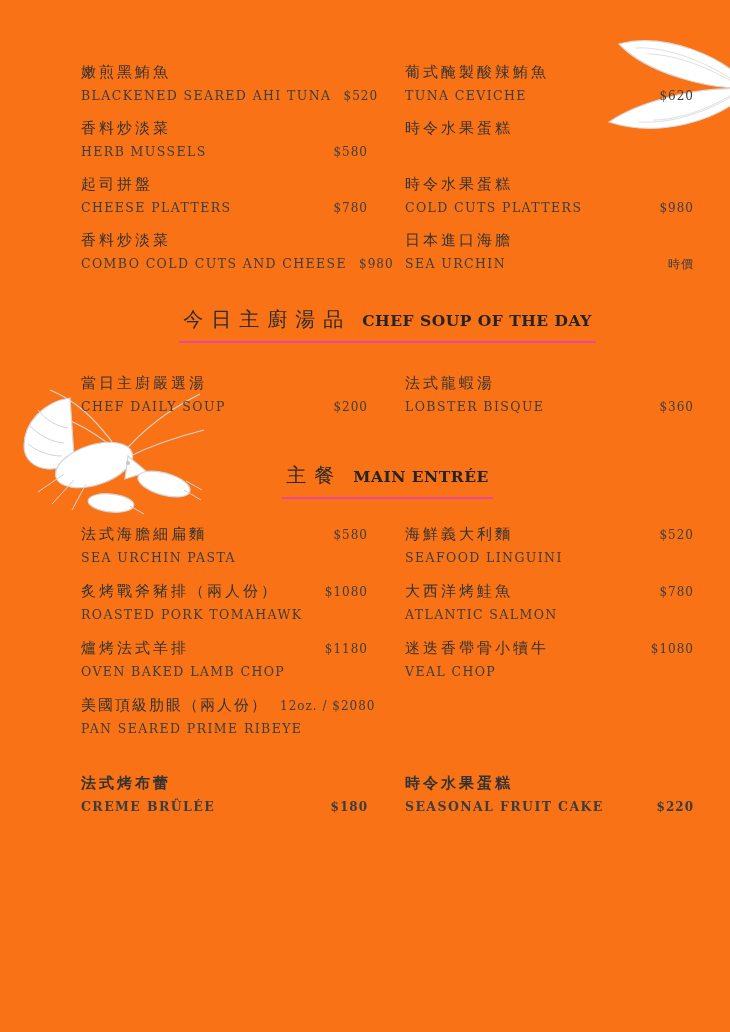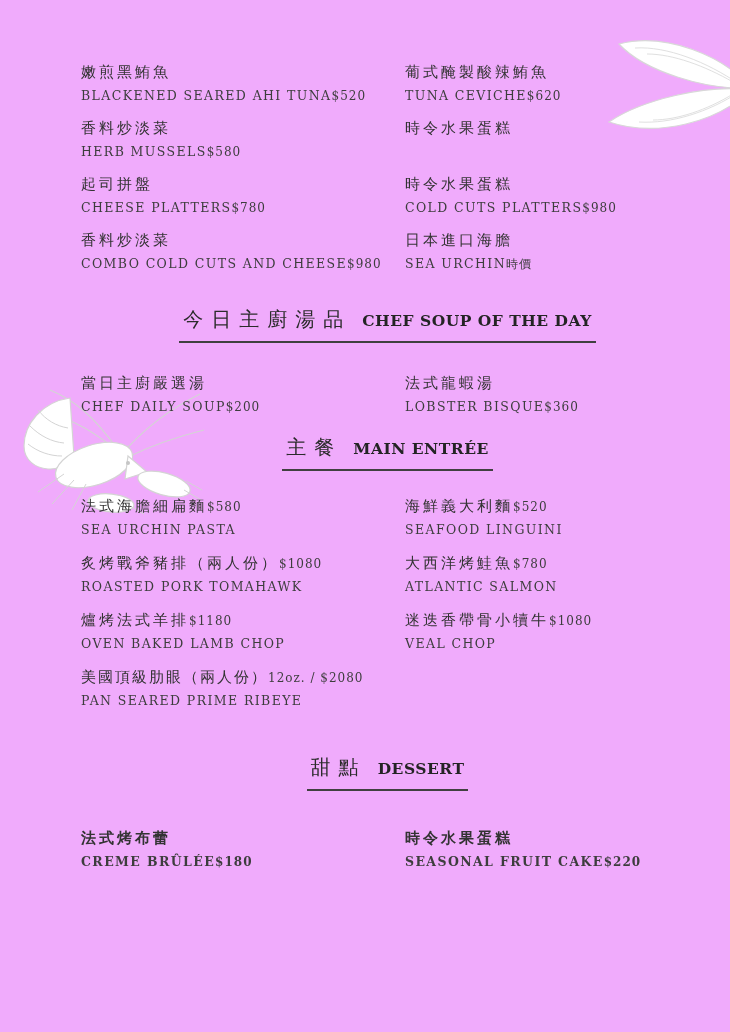--- a/index.html
+++ b/index.html
@@ -1,19 +1,19 @@
 <!DOCTYPE html>
 <html><head>
 <meta charset="utf-8">
 <style>
   html,body{margin:0;padding:0;background:#ffffff;}
   .page{
     position:relative;
     width:730px;height:1032px;
-    background:#f0abfc;
+    background:#f97316;
     overflow:hidden;
     color:#3a3a3a;
     font-family:"DejaVu Serif", serif;
   }
   .deco{position:absolute;z-index:0;}
   .deco.mussel{top:22px;right:-32px;}
   .deco.lobster{top:386px;left:-6px;}
   .content{position:relative;z-index:1;padding:63px 36px 0 81px;}
 
   .grid{
@@ -25,42 +25,42 @@
   .grid.mains{row-gap:17px;}
 
   .zh{
     font-family:"Liberation Sans","DejaVu Sans",sans-serif;
     font-size:15px;
     letter-spacing:3px;
     line-height:18px;
     color:#333333;
     white-space:nowrap;
   }
-  .row{display:flex;align-items:baseline;}
+  .row{display:flex;justify-content:space-between;align-items:baseline;gap:12px;}
   .en{
     font-size:12.5px;
     letter-spacing:1.4px;
     line-height:15px;
     color:#3d3d3d;
     white-space:nowrap;
   }
   .price{
     font-size:12px;
     letter-spacing:1px;
     line-height:15px;
     color:#3d3d3d;
     white-space:nowrap;
     font-family:"DejaVu Serif","Liberation Sans",serif;
   }
   .mt{margin-top:7px;}
 
   .section-header{text-align:center;}
   .hd-inner{
     display:inline-block;
-    border-bottom:2px solid #404040;
+    border-bottom:2px solid #ec4899;
     padding:0 4px 8px 4px;
     line-height:24px;
     white-space:nowrap;
   }
   .hdr-zh{
     font-family:"Liberation Sans","DejaVu Sans",sans-serif;
     font-size:20px;
     letter-spacing:8px;
     color:#2b2b2b;
   }
@@ -68,21 +68,21 @@
     font-family:"DejaVu Serif",serif;
     font-weight:700;
     font-size:15.5px;
     letter-spacing:0.5px;
     color:#242424;
     margin-left:6px;
   }
 
   .hdr-soup{margin-top:35px;}
   .grid-soup{margin-top:31px;}
-  .hdr-mains{margin-top:20px;}
+  .hdr-mains{margin-top:48px;}
   .grid-mains{margin-top:26px;}
   .hdr-dessert{margin-top:47px;}
   .grid-dessert{margin-top:38px;font-weight:bold;}
 </style>
 </head>
 <body>
 
 <div class="page">
 
   <svg class="deco mussel" width="175" height="120" viewBox="0 0 175 120" aria-hidden="true">
@@ -277,26 +277,20 @@
       <div class="item">
         <div class="row">
           <span class="zh" style="letter-spacing:2px">美國頂級肋眼（兩人份）</span>
           <span class="price">12oz. / $2080</span>
         </div>
         <div class="en mt">PAN SEARED PRIME RIBEYE</div>
       </div>
 
     </div>
 
-    <div class="section-header hdr-dessert">
-      <div class="hd-inner">
-        <span class="hdr-zh">甜點</span>
-        <span class="hdr-en">DESSERT</span>
-      </div>
-    </div>
 
     <div class="grid grid-dessert">
       <div class="item">
         <div class="zh">法式烤布蕾</div>
         <div class="row mt">
           <span class="en">CREME BRÛLÉE</span>
           <span class="price">$180</span>
         </div>
       </div>
       <div class="item">

